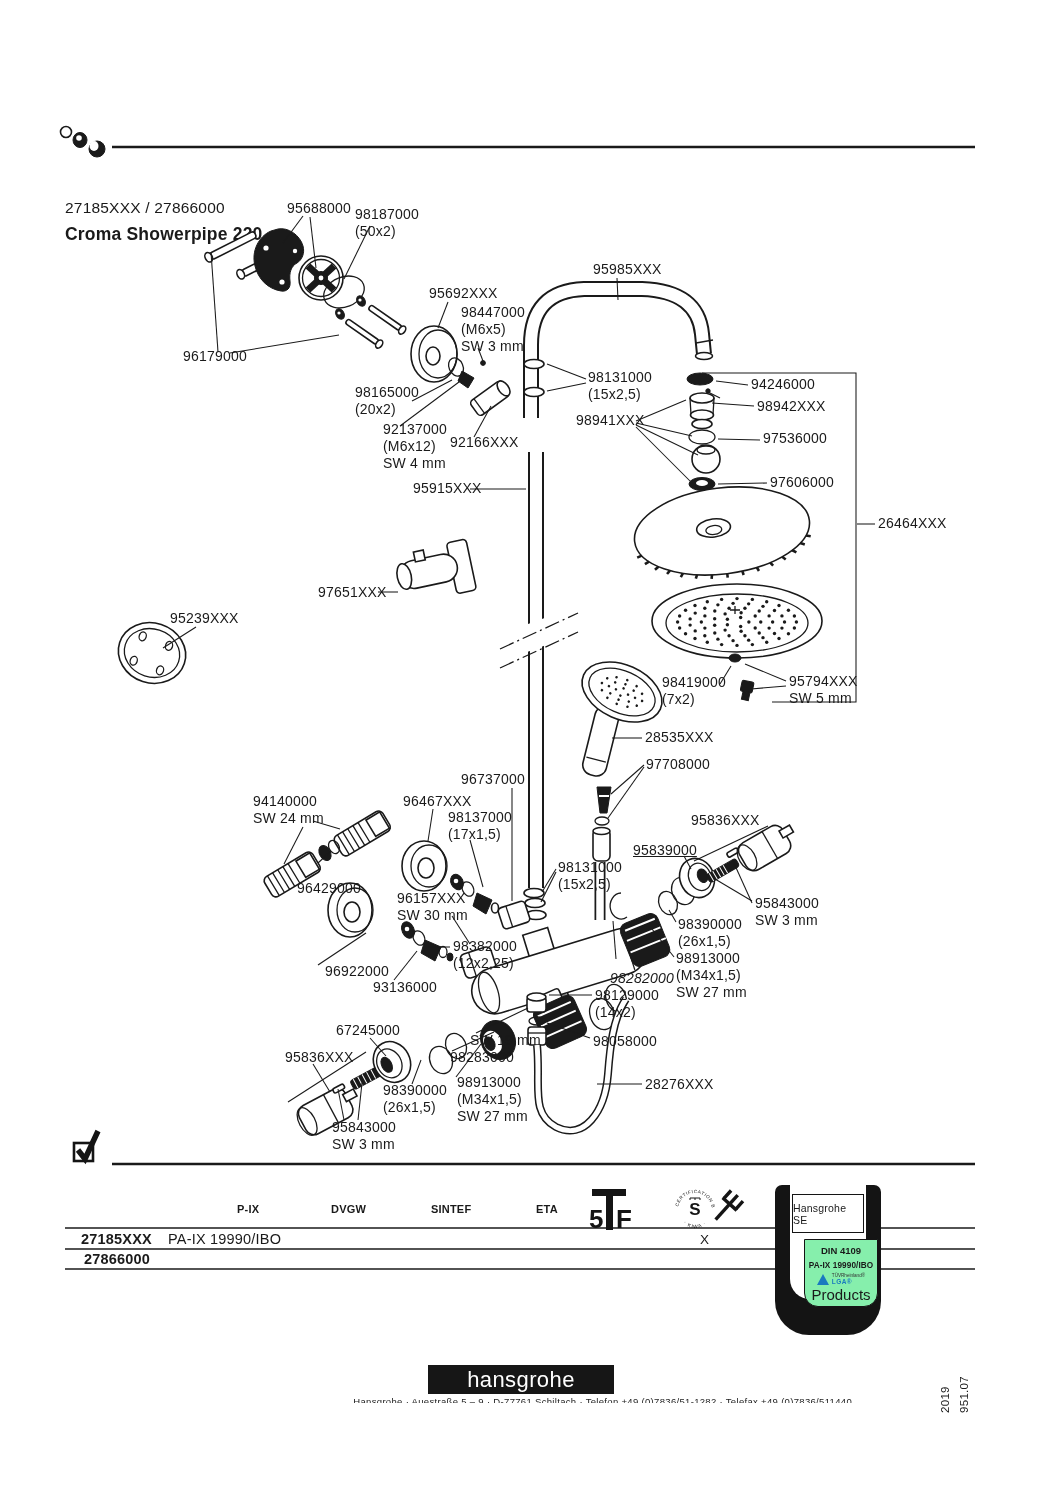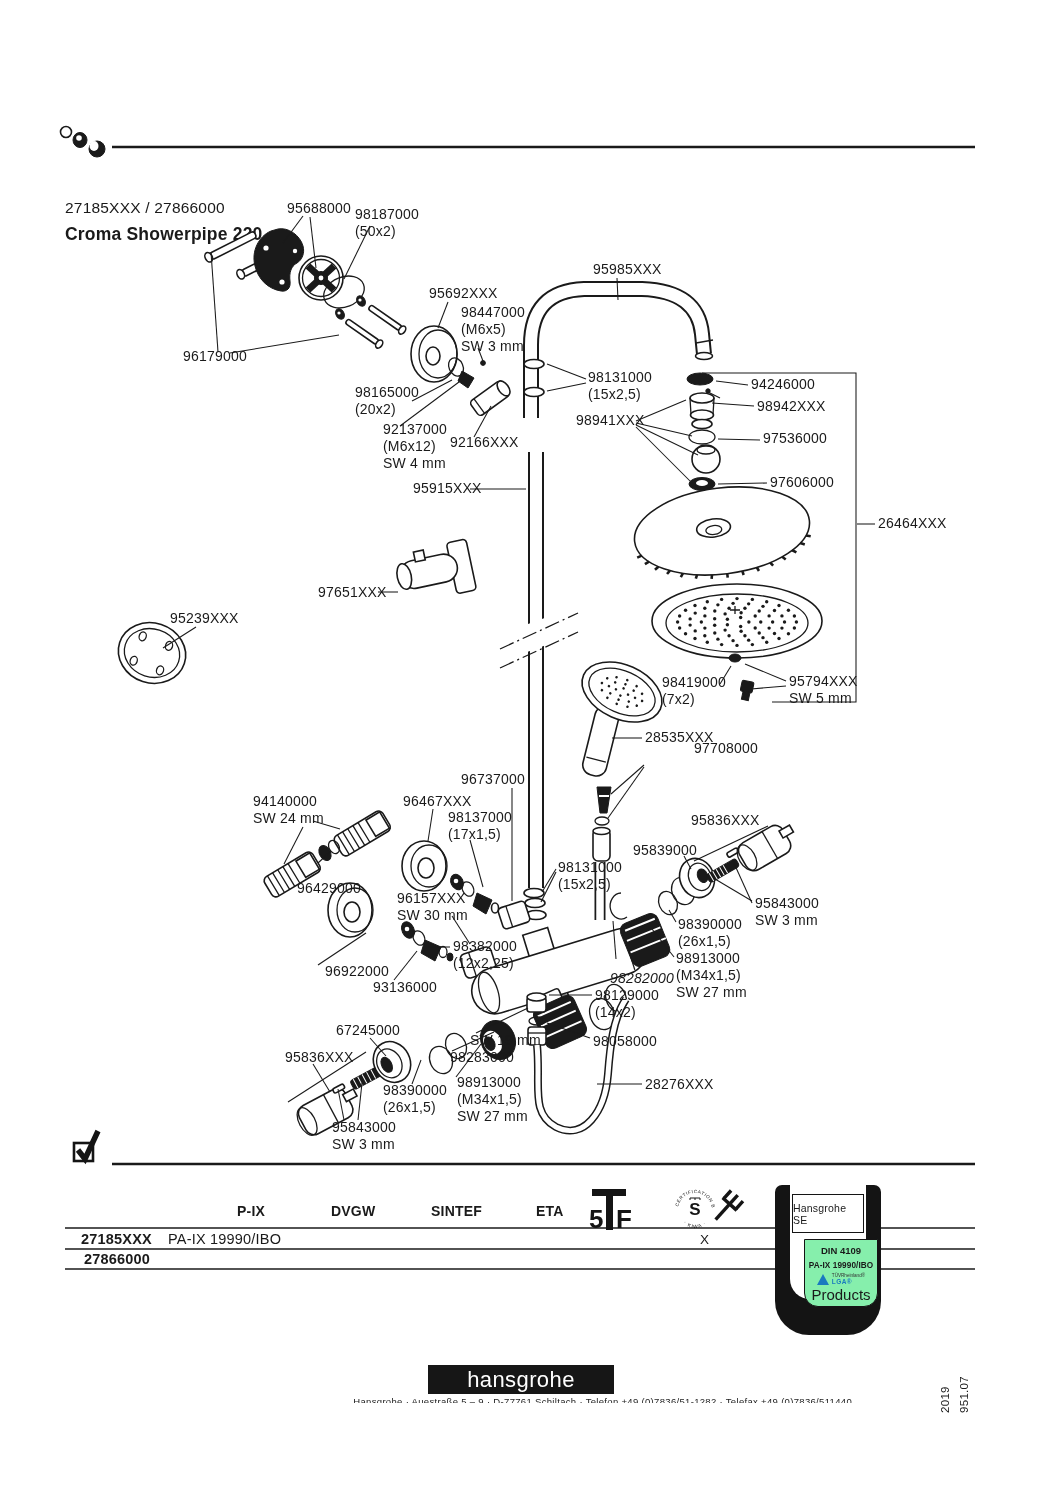--- a/index.html
+++ b/index.html
@@ -7,21 +7,21 @@
         font-family:"Liberation Sans",sans-serif;color:#1a1a1a;overflow:hidden;}
   #art{position:absolute;left:0;top:0;z-index:1;}
   .ln{stroke:#1a1a1a;stroke-width:1.3;fill:none;}
   .pt{stroke:#1a1a1a;stroke-width:1.6;fill:#fff;}
   .dk{fill:#1a1a1a;stroke:#1a1a1a;stroke-width:1;}
   .ld{stroke:#1a1a1a;stroke-width:1.05;fill:none;}
   #labels{position:absolute;left:0;top:0;width:100%;height:100%;z-index:2;}
   .part-label{position:absolute;font-size:14px;line-height:17px;letter-spacing:.2px;white-space:nowrap;}
   .title{position:absolute;left:65px;top:178px;font-size:17.5px;font-weight:bold;letter-spacing:.2px;margin-top:46px;}
   .subtitle{position:absolute;left:65px;top:199px;font-size:15.5px;letter-spacing:.2px;}
-  .th{position:absolute;font-size:14px;font-weight:bold;letter-spacing:.2px;padding-left:34px;}
+  .th{position:absolute;font-size:11px;font-weight:bold;letter-spacing:.2px;padding-left:34px;}
   .td{position:absolute;font-size:14.5px;letter-spacing:.2px;}
   .td.b{font-weight:bold;}
   
   #cert{position:absolute;left:775px;top:1185px;width:106px;height:150px;z-index:3;}
   #cert .frame{position:absolute;left:0;top:0;right:0;bottom:0;background:#141414;border-radius:7px 7px 34px 34px;}
   #cert .inner{position:absolute;left:15px;top:0;width:76px;height:114px;background:#fff;border-radius:0 0 20px 20px;}
   #cert .co{position:absolute;left:17px;top:9px;width:70px;height:37px;border:1.6px solid #141414;background:#fff;
             display:flex;align-items:center;justify-content:center;font-size:10.5px;letter-spacing:.2px;}
   #cert .lower{position:absolute;left:29px;top:54px;width:72px;height:66px;border:1.6px solid #141414;background:#86efac;
             text-align:center;border-radius:0 0 14px 14px;}
@@ -592,21 +592,21 @@
         <div>98419000</div>
         <div>(7x2)</div>
       </div>
       <div class="part-label" style="left: 789px; top: 673px;">
         <div>95794XXX</div>
         <div>SW 5 mm</div>
       </div>
       <div class="part-label" style="left: 645px; top: 729px;">
         <div>28535XXX</div>
       </div>
-      <div class="part-label" style="left: 646px; top: 740px; margin-left: 48px;">
+      <div class="part-label" style="left: 646px; top: 756px;">
         <div>97708000</div>
       </div>
       <div class="part-label" style="left: 461px; top: 771px;">
         <div>96737000</div>
       </div>
       <div class="part-label" style="left: 253px; top: 793px;">
         <div>94140000</div>
         <div>SW 24 mm</div>
       </div>
       <div class="part-label" style="left: 403px; top: 793px;">
@@ -615,21 +615,21 @@
       <div class="part-label" style="left: 448px; top: 809px;">
         <div>98137000</div>
         <div>(17x1,5)</div>
       </div>
       <div class="part-label" style="left: 297px; top: 837px; margin-top: 43px;">
         <div>96429000</div>
       </div>
       <div class="part-label" style="left: 691px; top: 812px;">
         <div>95836XXX</div>
       </div>
-      <div class="part-label" style="left: 633px; top: 842px;">
+      <div class="part-label" style="left: 633px; top: 842px; text-decoration: underline;">
         <div>95839000</div>
       </div>
       <div class="part-label" style="left: 558px; top: 859px;">
         <div>98131000</div>
         <div>(15x2,5)</div>
       </div>
       <div class="part-label" style="left: 397px; top: 890px;">
         <div>96157XXX</div>
         <div>SW 30 mm</div>
       </div>

